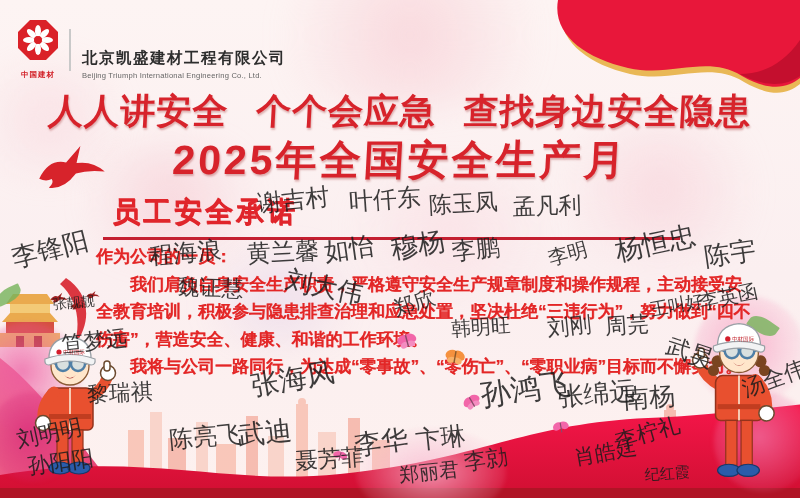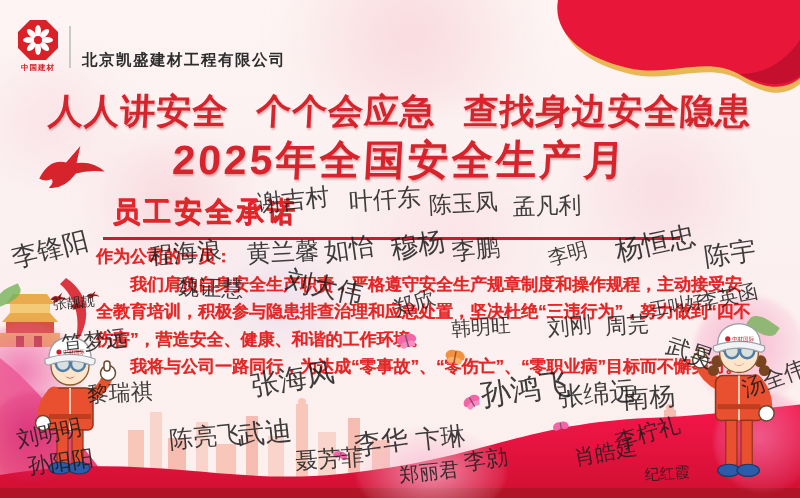--- a/index.html
+++ b/index.html
@@ -6,21 +6,21 @@
   .stage{position:relative;width:800px;height:498px;overflow:hidden;
          background:linear-gradient(180deg,#fdf4f3 0%,#fbeff0 55%,#fdf1ef 100%);
          font-family:"Liberation Sans",sans-serif;}
   .abs{position:absolute;}
   .blob{position:absolute;border-radius:50%;filter:blur(14px);z-index:0;pointer-events:none;}
   .flower{position:absolute;border-radius:50%;filter:blur(2px);z-index:3;}
   .leaf{position:absolute;background:#76b35a;border-radius:60% 5% 60% 5%;opacity:.8;z-index:3;}
 
   
   .brand{position:absolute;left:18px;top:20px;display:flex;align-items:center;gap:11px;z-index:5;}
-  .logo-col{display:flex;flex-direction:column;align-items:center;gap:3px;}
+  .logo-col{display:flex;flex-direction:column;align-items:center;gap:10px;}
   .logo-caption{font-size:7.5px;font-weight:700;color:#d22128;letter-spacing:1px;}
   .divider{width:2px;height:42px;background:#c9c9c9;}
   .sinoma{font-size:27px;font-weight:900;color:#454545;letter-spacing:1px;line-height:1;}
   .company{display:flex;flex-direction:column;gap:2px;}
   .company-cn{font-size:15.5px;font-weight:800;color:#2d2d2d;letter-spacing:1.5px;margin-top:28px;}
   .company-en{font-size:7.6px;color:#666;letter-spacing:.2px;}
 
   
   .slogan{position:absolute;left:48px;top:88px;width:704px;text-align:center;z-index:4;
           font-size:35px;font-weight:900;color:#d7232b;letter-spacing:1px;word-spacing:17px;
@@ -77,20 +77,21 @@
           <ellipse cx="20" cy="11" rx="3" ry="6" transform="rotate(270 20 20)"></ellipse>
           <ellipse cx="20" cy="11" rx="3" ry="6" transform="rotate(315 20 20)"></ellipse>
           <circle cx="20" cy="20" r="4" fill="#da2128"></circle>
         </g>
       </svg>
       <span class="logo-caption">中国建材</span>
     </div>
     <div class="divider"></div>
     <div class="company">
       <span class="company-cn">北京凯盛建材工程有限公司</span>
+      <span class="company-en">Beijing Triumph International Engineering Co., Ltd.</span>
     </div>
   </div>
 
   <div class="slogan">人人讲安全 个个会应急 查找身边安全隐患</div>
   <div class="campaign">2025年全国安全生产月</div>
 
   <svg class="deco" style="left:36px;top:142px;z-index:4;transform:rotate(-8deg);" width="70" height="52" viewBox="0 0 34 22">
     <path d="M1 14 Q7 5 15 8 L23 1 L20 9 Q28 9 33 15 Q25 13 19 14 Q12 21 5 19 Q8 17 7 15 Q4 16 1 14 Z" fill="#d7232b"></path>
   </svg>
   <svg class="deco" style="left:50px;top:292px;z-index:4;" width="18" height="12" viewBox="0 0 34 22">

